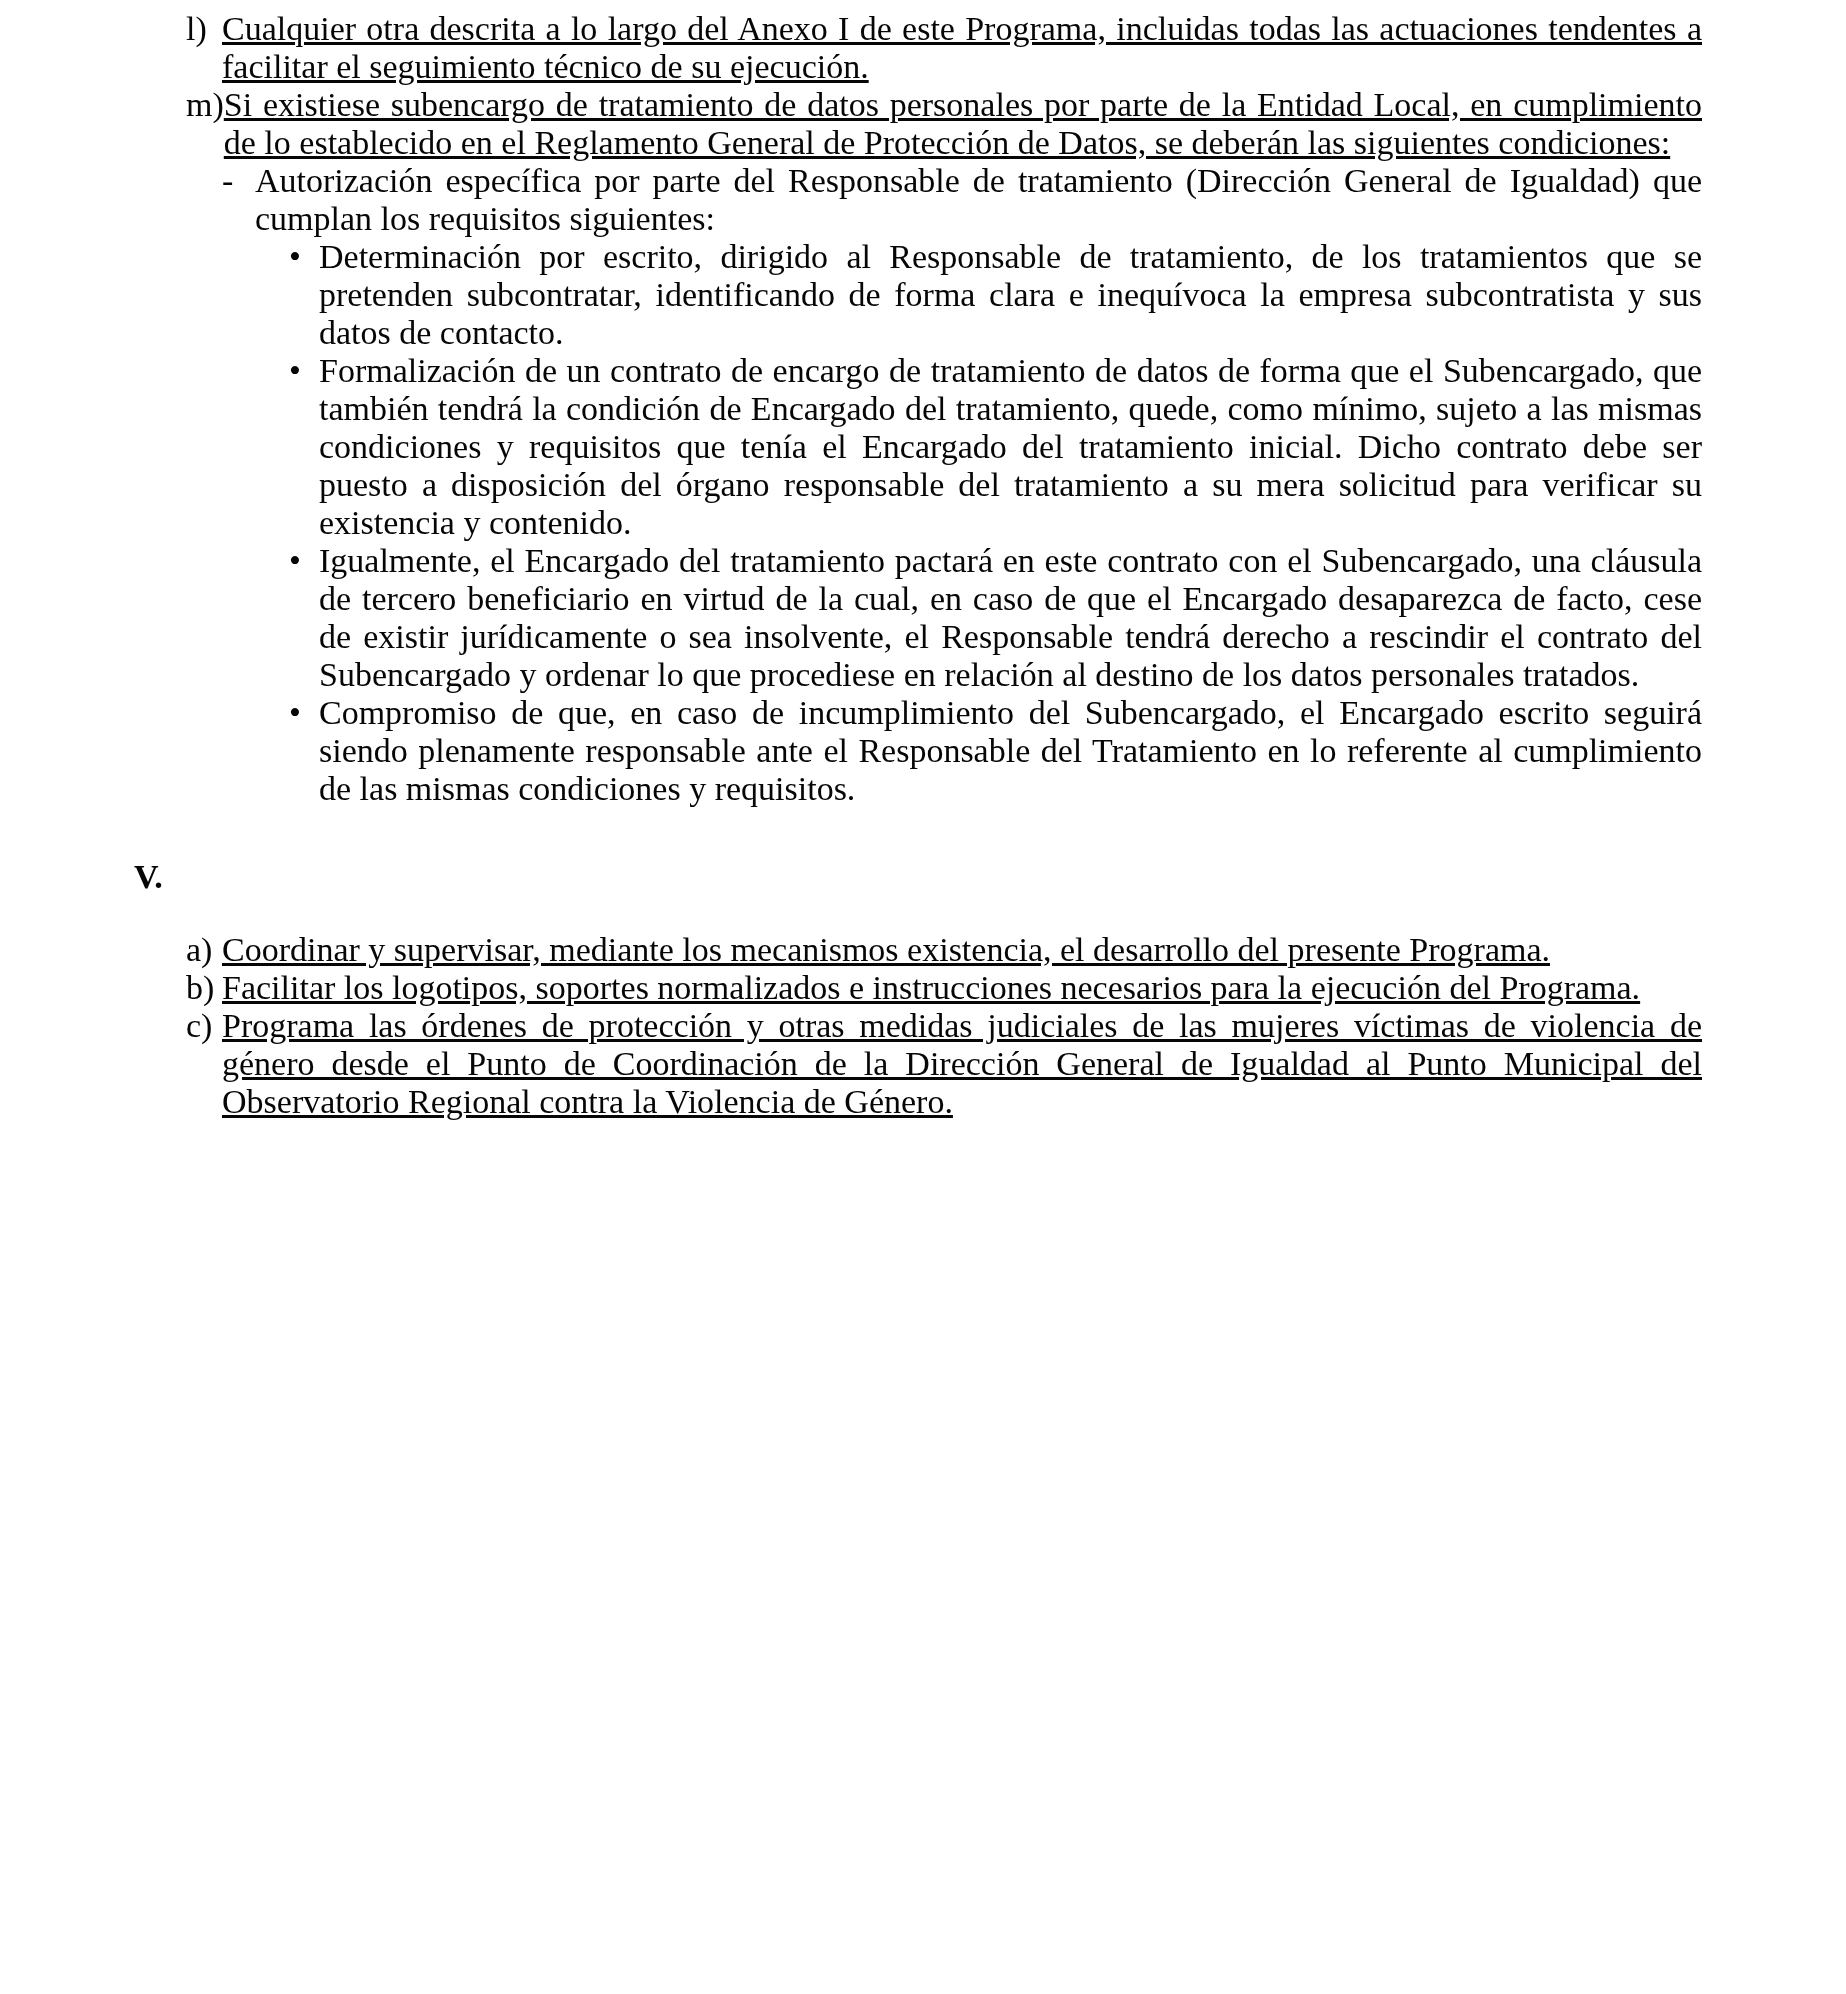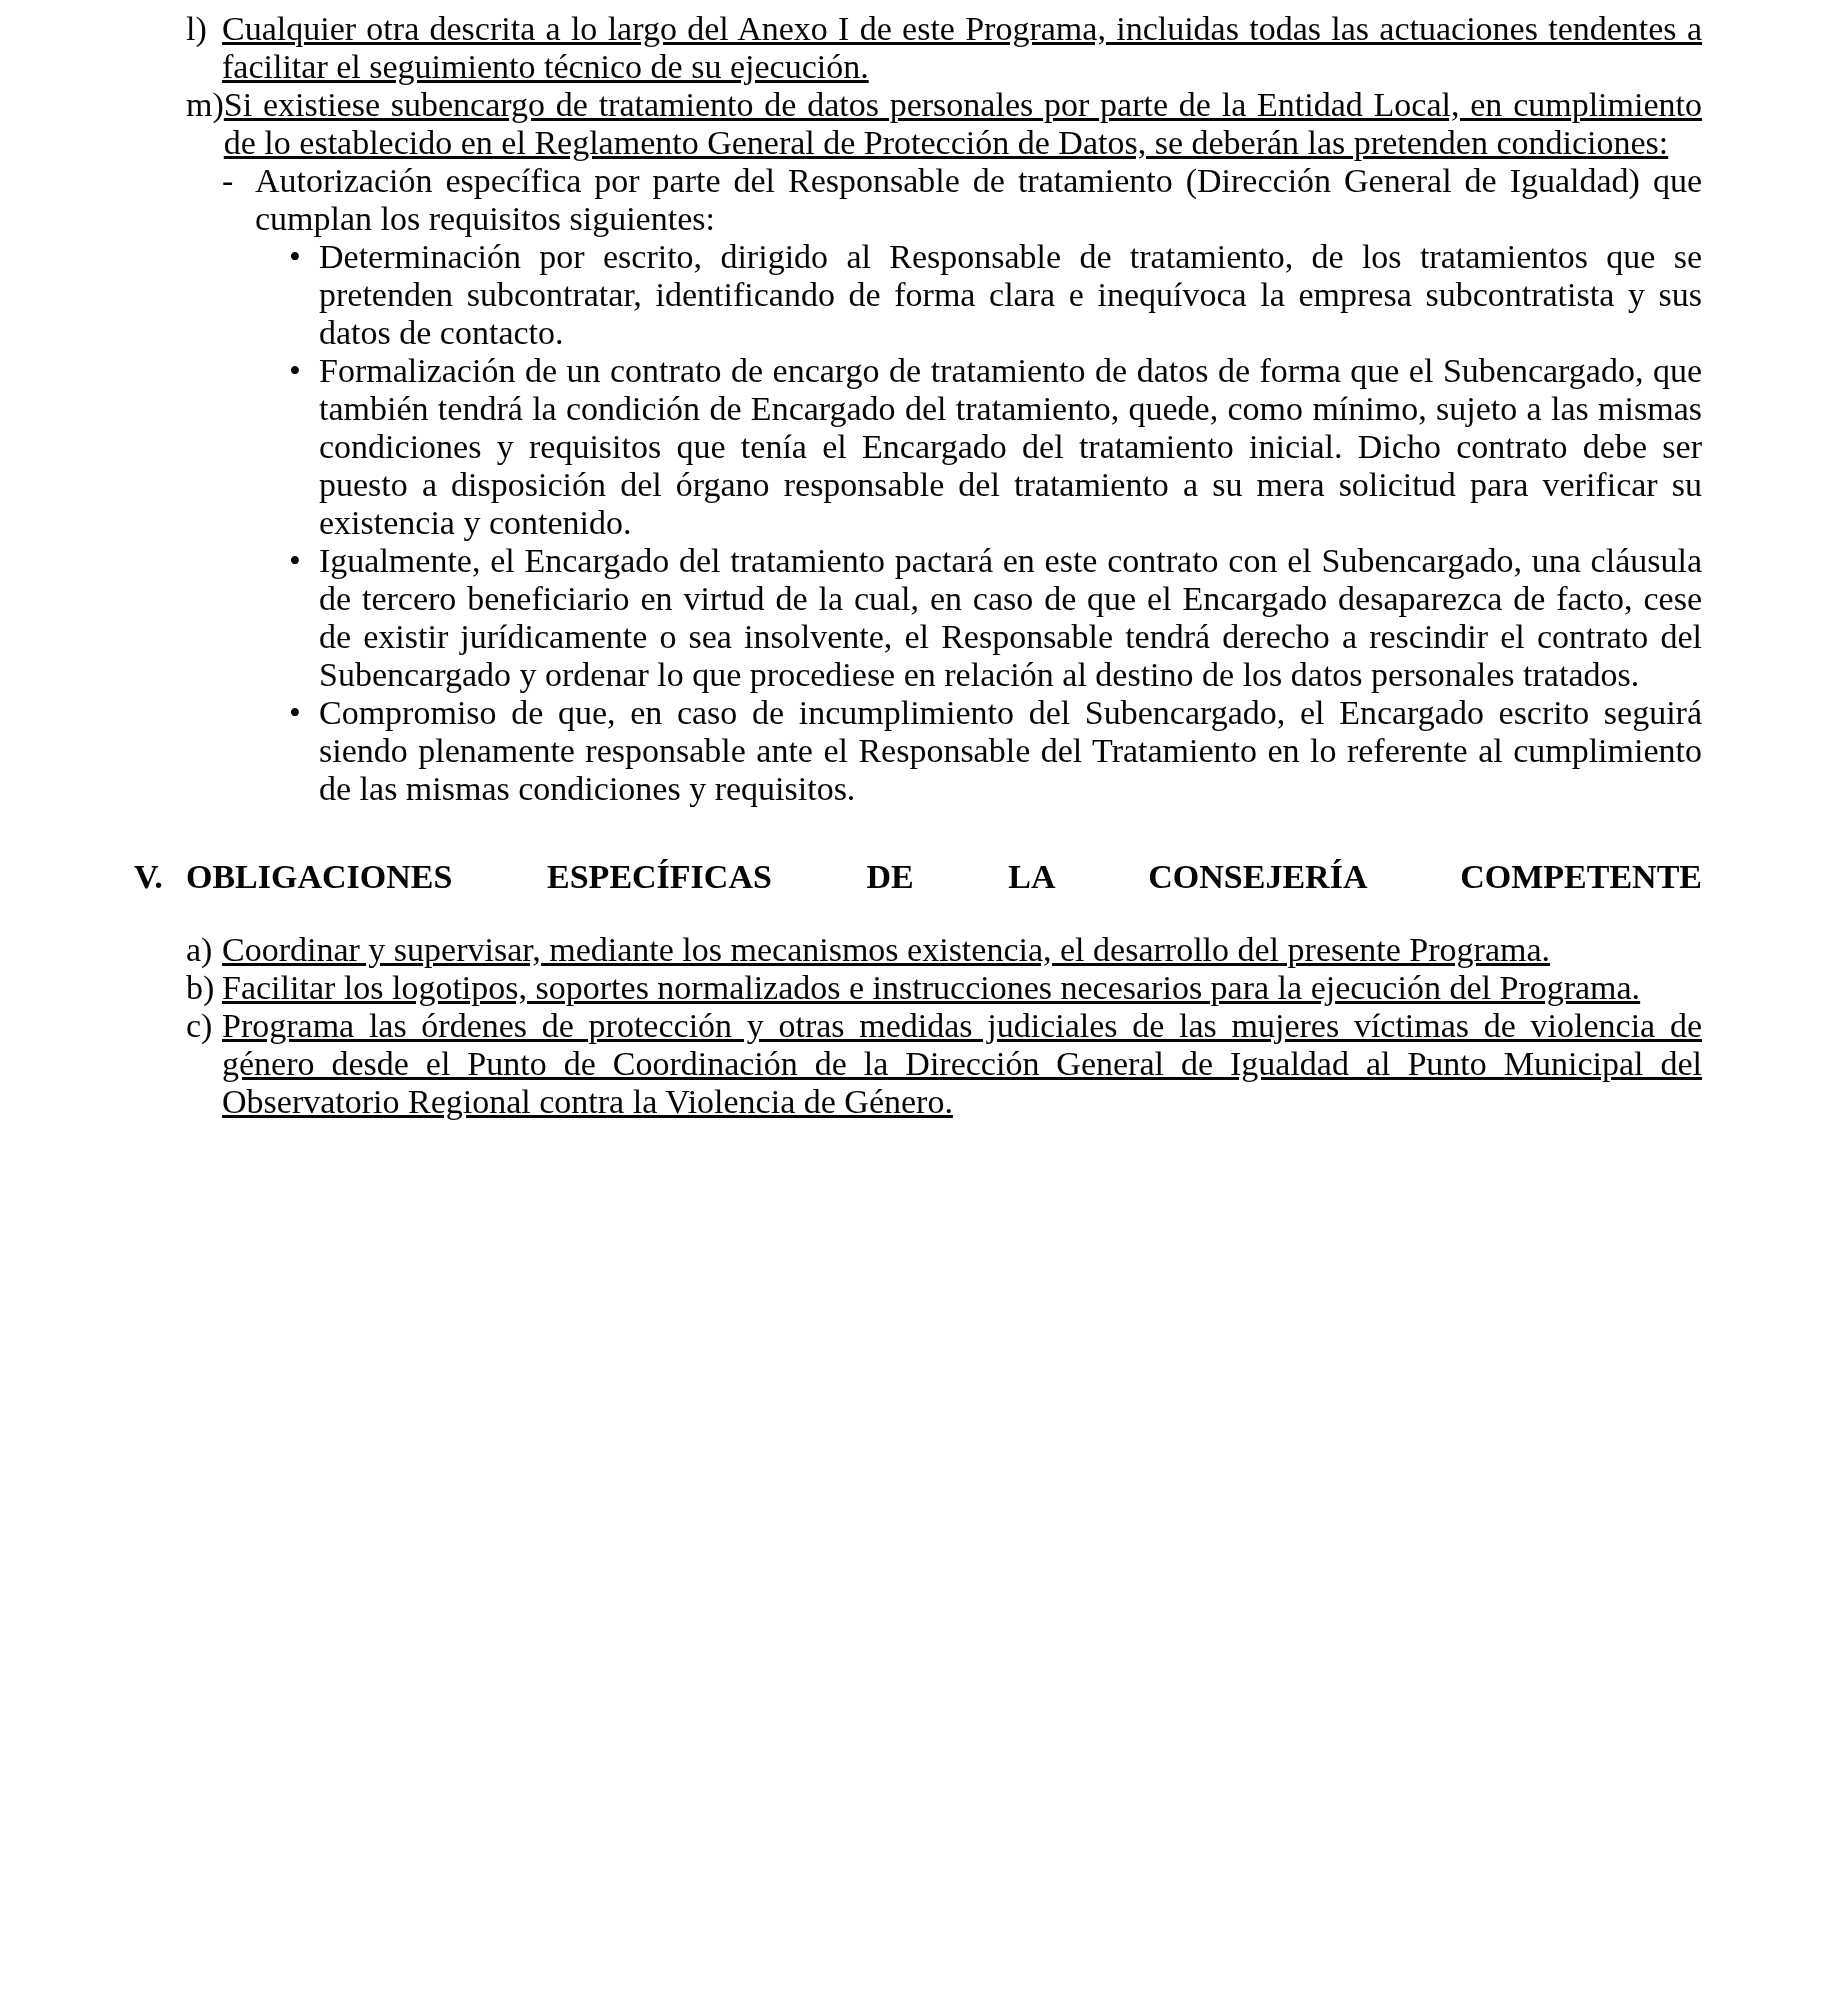--- a/index.html
+++ b/index.html
@@ -92,21 +92,21 @@
 
 <div class="page">
 
   <div class="li">
     <span class="marker">l)</span>
     <div class="text">Cualquier otra descrita a lo largo del Anexo I de este Programa, incluidas todas las actuaciones tendentes a facilitar el seguimiento técnico de su ejecución.</div>
   </div>
 
   <div class="li">
     <span class="marker">m)</span>
-    <div class="text">Si existiese subencargo de tratamiento de datos personales por parte de la Entidad Local, en cumplimiento de lo establecido en el Reglamento General de Protección de Datos, se deberán las pretenden condiciones:</div>
+    <div class="text">Si existiese subencargo de tratamiento de datos personales por parte de la Entidad Local, en cumplimiento de lo establecido en el Reglamento General de Protección de Datos, se deberán las siguientes condiciones:</div>
   </div>
 
   <div class="dash-item">
     <span class="marker">-</span>
     <div class="text">Autorización específica por parte del Responsable de tratamiento (Dirección General de Igualdad) que cumplan los requisitos siguientes:</div>
   </div>
 
   <div class="bullet-item">
     <span class="marker">•</span>
     <div class="text">Determinación por escrito, dirigido al Responsable de tratamiento, de los tratamientos que se pretenden subcontratar, identificando de forma clara e inequívoca la empresa subcontratista y sus datos de contacto.</div>
@@ -123,21 +123,20 @@
   </div>
 
   <div class="bullet-item">
     <span class="marker">•</span>
     <div class="text">Compromiso de que, en caso de incumplimiento del Subencargado, el Encargado escrito seguirá siendo plenamente responsable ante el Responsable del Tratamiento en lo referente al cumplimiento de las mismas condiciones y requisitos.</div>
   </div>
 
   <div class="section-heading">
     <span class="sec-num">V.</span>
     <div class="sec-title">
-      <div class="sec-line1">OBLIGACIONES ESPECÍFICAS DE LA CONSEJERÍA COMPETENTE</div>
     </div>
   </div>
 
   <div class="li">
     <span class="marker">a)</span>
     <div class="text">Coordinar y supervisar, mediante los mecanismos existencia, el desarrollo del presente Programa.</div>
   </div>
 
   <div class="li">
     <span class="marker">b)</span>

